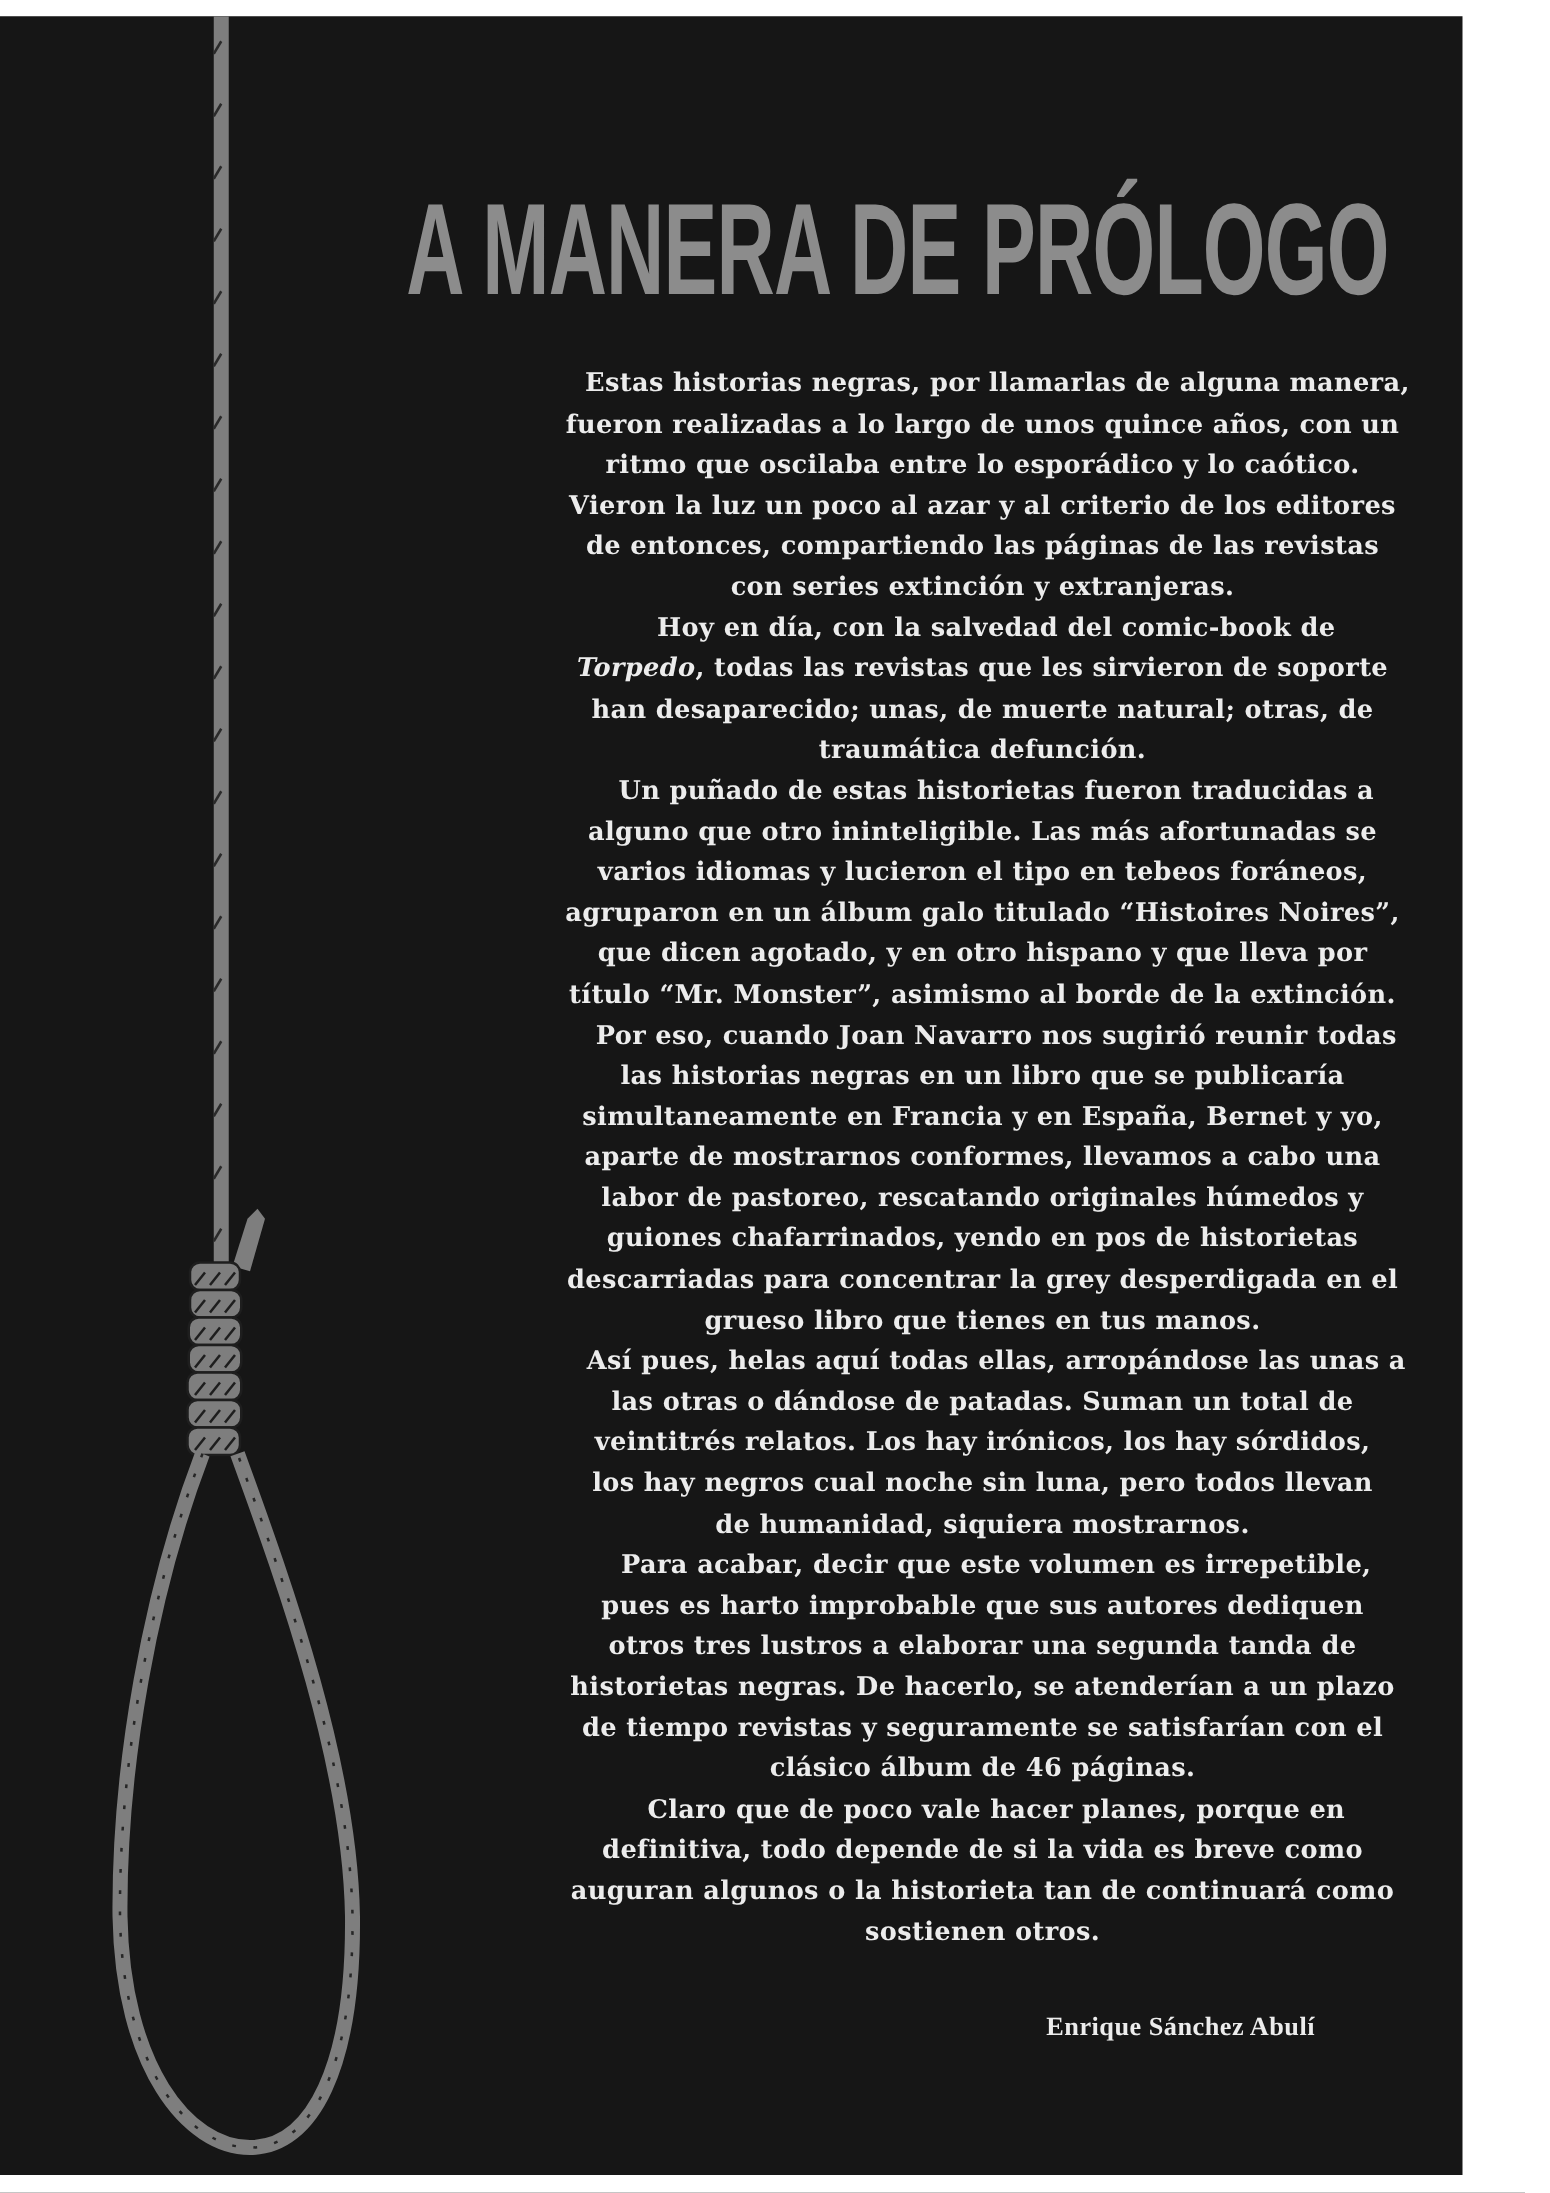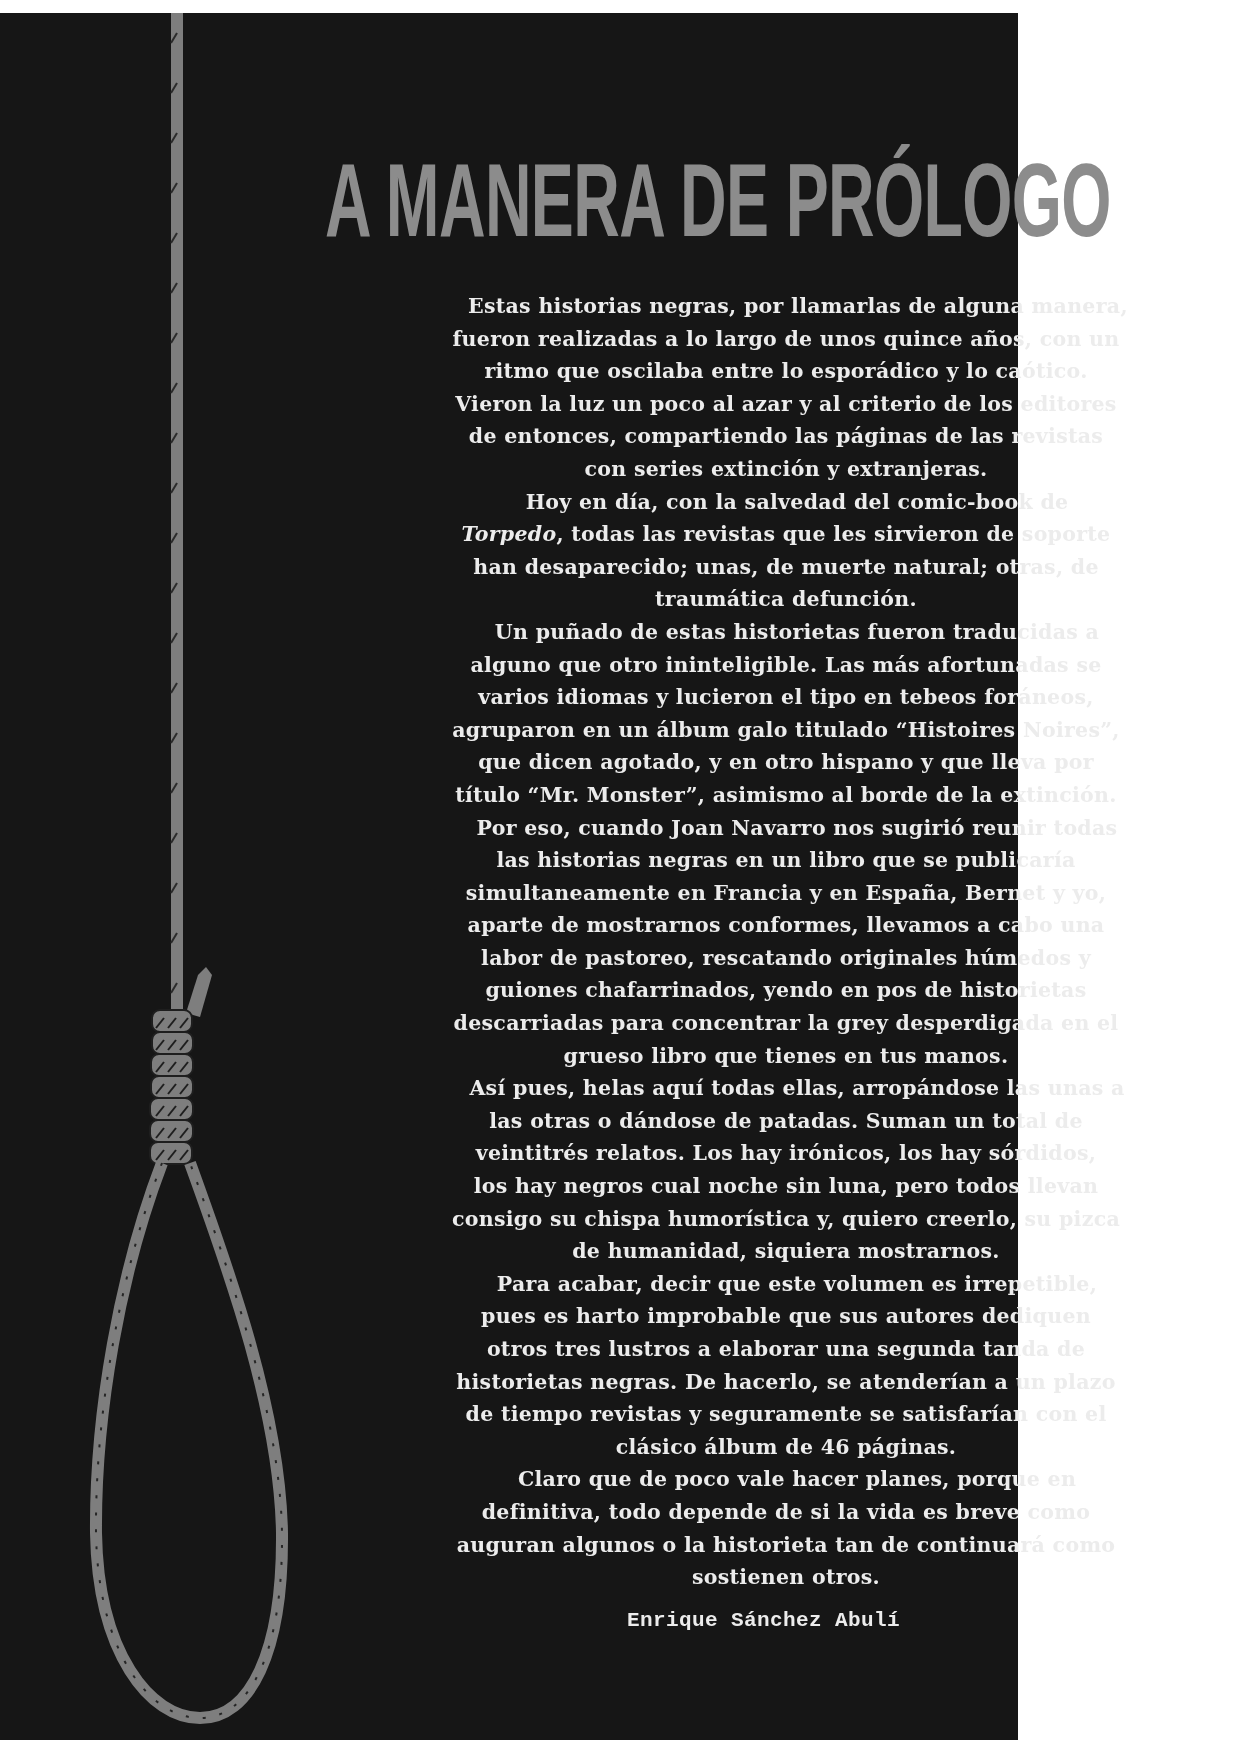--- a/index.html
+++ b/index.html
@@ -1,40 +1,41 @@
 <!DOCTYPE html>
 <html><head>
 <meta charset="utf-8">
 <style>
   html, body { margin: 0; padding: 0; background: #ffffff; }
   body { width: 1240px; height: 1754px; position: relative; overflow: hidden; }
   .page {
-    position: absolute; left: 0; top: 13px; width: 1018px; height: 1727px;
+    position: absolute; left: 0; top: 13px; width: 1138px; height: 1727px;
     background: #161616;
+    padding-left: 32px;
   }
   .noose { position: absolute; left: 0; top: 0; width: 340px; height: 1727px; }
   .title {
     position: absolute; left: 325px; top: 135px;
     font-family: "Liberation Sans", sans-serif; font-weight: bold;
     font-size: 104px; line-height: 104px; color: #8c8c8c;
     transform: scaleX(0.62); transform-origin: left top;
     letter-spacing: -1px; white-space: nowrap; margin: 0;
   }
   .body-text {
     position: absolute; left: 446px; top: 277px; width: 680px;
     font-family: "DejaVu Serif", serif; font-weight: bold;
     font-size: 20.5px; line-height: 32.6px; color: #ececec;
     letter-spacing: 0.3px;
   }
   .para { margin: 0; text-indent: 22px; text-align: center; }
   .line { display: block; white-space: nowrap; }
   .italic { font-style: italic; }
   .signature {
     position: absolute; right: 118px; top: 1596px;
-    font-family: Liberation Mono, monospace; font-weight: bold;
+    font-family: Liberation Serif, serif; font-weight: bold;
     font-size: 21px; color: #ececec; letter-spacing: 0.4px; white-space: nowrap;
   }
 </style>
 </head>
 <body>
 
 <div class="page">
 
   <svg class="noose" viewBox="0 0 340 1727" xmlns="http://www.w3.org/2000/svg">
 
@@ -134,21 +135,20 @@
       <span class="line" style="margin-left:-22px">labor de pastoreo, rescatando originales húmedos y</span>
       <span class="line" style="margin-left:-22px">guiones chafarrinados, yendo en pos de historietas</span>
       <span class="line" style="margin-left:-22px">descarriadas para concentrar la grey desperdigada en el</span>
       <span class="line" style="margin-left:-22px">grueso libro que tienes en tus manos.</span>
     </p>
     <p class="para">
       <span class="line">Así pues, helas aquí todas ellas, arropándose las unas a</span>
       <span class="line" style="margin-left:-22px">las otras o dándose de patadas. Suman un total de</span>
       <span class="line" style="margin-left:-22px">veintitrés relatos. Los hay irónicos, los hay sórdidos,</span>
       <span class="line" style="margin-left:-22px">los hay negros cual noche sin luna, pero todos llevan</span>
-      <span class="line" style="margin-left:-22px">consigo su chispa humorística y, quiero creerlo, su pizca</span>
       <span class="line" style="margin-left:-22px">de humanidad, siquiera mostrarnos.</span>
     </p>
     <p class="para">
       <span class="line">Para acabar, decir que este volumen es irrepetible,</span>
       <span class="line" style="margin-left:-22px">pues es harto improbable que sus autores dediquen</span>
       <span class="line" style="margin-left:-22px">otros tres lustros a elaborar una segunda tanda de</span>
       <span class="line" style="margin-left:-22px">historietas negras. De hacerlo, se atenderían a un plazo</span>
       <span class="line" style="margin-left:-22px">de tiempo revistas y seguramente se satisfarían con el</span>
       <span class="line" style="margin-left:-22px">clásico álbum de 46 páginas.</span>
     </p>

